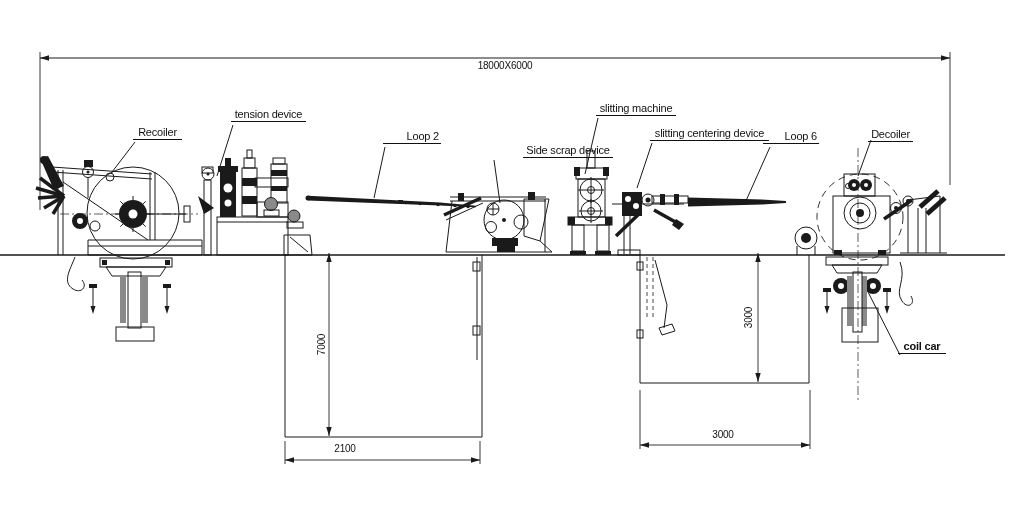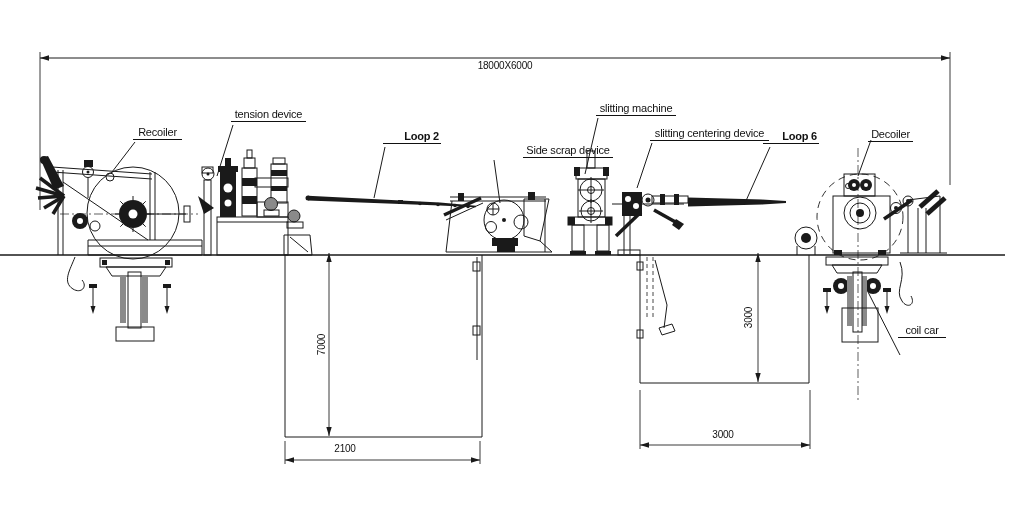--- a/index.html
+++ b/index.html
@@ -5,21 +5,21 @@
   html,body{margin:0;padding:0;background:#ffffff;}
   #stage{position:relative;width:1030px;height:517px;background:#fff;overflow:hidden;
          font-family:"Liberation Sans",sans-serif;}
   #stage svg{position:absolute;left:0;top:0;}
   .lbl{position:absolute;font-size:11px;line-height:12px;color:#111;
        border-bottom:1px solid #111;padding:0 2px 1px;white-space:nowrap;
        letter-spacing:-0.2px;text-align:center;}
   .dim{position:absolute;font-size:10px;line-height:11px;color:#111;
        white-space:nowrap;text-align:center;letter-spacing:-0.2px;}
   .vrot{transform:rotate(-90deg);transform-origin:center center;}
-  .ta-r{text-align:right;font-weight:bold;}
+  .ta-r{text-align:right;}
   
   .ln{stroke:#1a1a1a;fill:none;stroke-width:1;}
   .ln2{stroke:#1a1a1a;fill:none;stroke-width:1.6;}
   .thk{stroke:#1a1a1a;fill:none;stroke-width:3.5;}
   .dk{fill:#1a1a1a;stroke:none;}
   .wt{fill:#ffffff;stroke:none;}
   .gry{fill:#8a8a8a;stroke:none;}
   .dimln{stroke:#3a3a3a;fill:none;stroke-width:1;}
   .cl{stroke:#1a1a1a;fill:none;stroke-width:0.7;stroke-dasharray:9 3 2 3;}
   .dsh{stroke:#1a1a1a;fill:none;stroke-width:0.9;stroke-dasharray:7 5;}
@@ -335,21 +335,21 @@
 </svg>
 
   <div class="lbl" style="left:133px;top:126px;width:45px;">Recoiler</div>
   <div class="lbl" style="left:231px;top:108px;width:71px;">tension device</div>
   <div class="lbl ta-r" style="left:383px;top:130px;width:54px;">Loop 2</div>
   <div class="lbl" style="left:491px;top:144px;width:86px;margin-left:32px;">Side scrap device</div>
   <div class="lbl" style="left:596px;top:102px;width:76px;">slitting machine</div>
   <div class="lbl" style="left:650px;top:127px;width:115px;">slitting centering device</div>
   <div class="lbl ta-r" style="left:763px;top:130px;width:52px;">Loop 6</div>
   <div class="lbl" style="left:868px;top:128px;width:41px;">Decoiler</div>
-  <div class="lbl" style="left:898px;top:324px;width:44px;">coil car</div>
+  <div class="lbl" style="left:898px;top:340px;width:44px;font-weight:bold;">coil car</div>
 
   <div class="dim" style="left:455px;top:41px;width:100px;margin-top:19px;">18000X6000</div>
   <div class="dim vrot" style="left:301px;top:339px;width:40px;">7000</div>
   <div class="dim" style="left:320px;top:443px;width:50px;">2100</div>
   <div class="dim vrot" style="left:728px;top:312px;width:40px;">3000</div>
   <div class="dim" style="left:698px;top:429px;width:50px;">3000</div>
 
 </div>
 
 </body></html>

